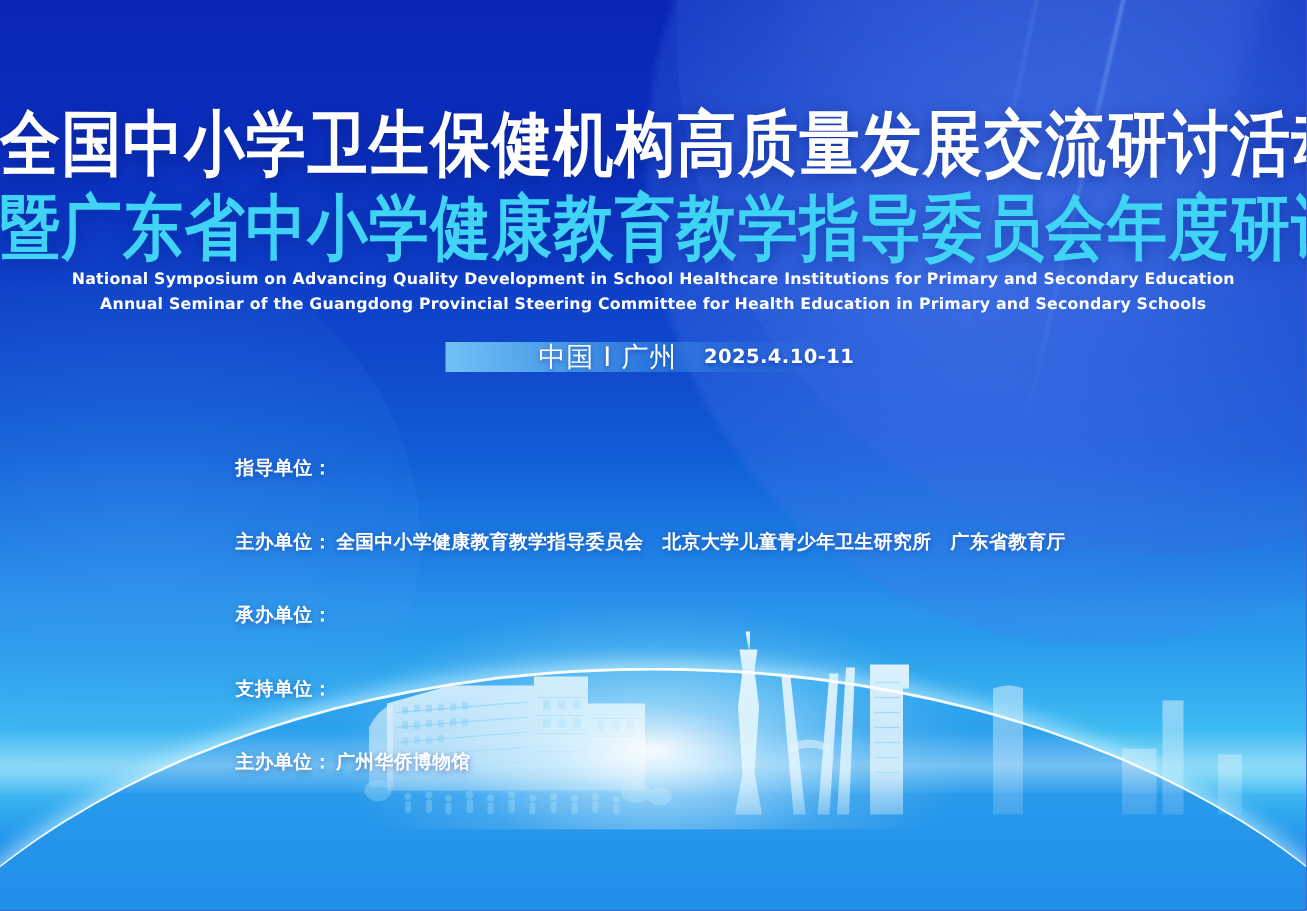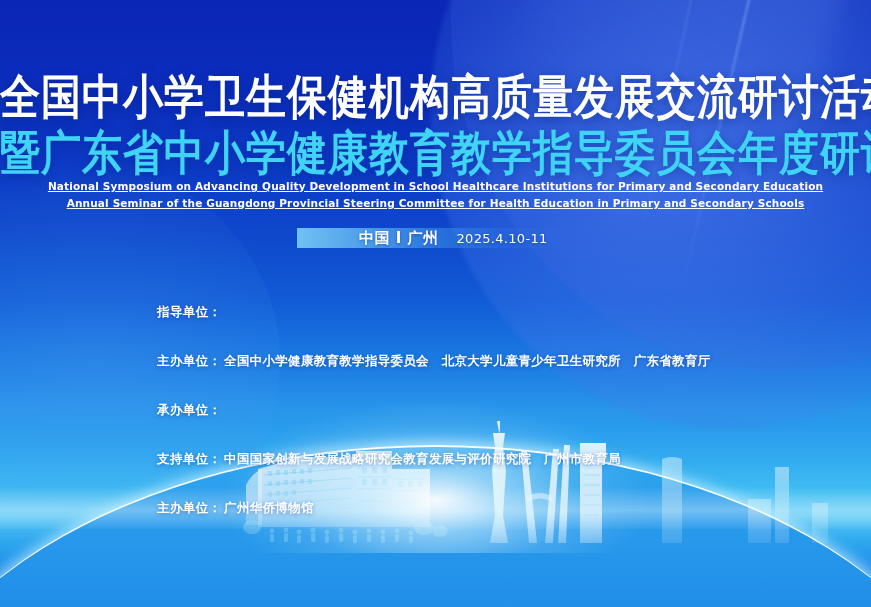--- a/index.html
+++ b/index.html
@@ -91,46 +91,45 @@
 
   
   .en-block{position:absolute;left:0;top:178px;width:871px;text-align:center;}
   .en-line{
     font-size:10.5px;
     font-weight:bold;
     color:#ffffff;
     letter-spacing:.15px;
     line-height:1.6;
     white-space:nowrap;
-    text-decoration:underline;
   }
 
   
   .badge{
     position:absolute;left:297px;top:228px;
     width:275px;height:20px;
     background:linear-gradient(90deg,
        rgba(130,215,250,.85) 0%,
        rgba(110,200,248,.70) 22%,
        rgba(80,175,242,.45) 48%,
        rgba(50,140,230,.18) 74%,
        rgba(30,110,220,0) 100%);
     display:flex;align-items:center;
   }
   .badge-inner{
     display:flex;align-items:center;gap:18px;
     margin-left:62px;
     white-space:nowrap;
   }
   .badge-place{
-    font-size:15px;font-weight:bold;color:#ffffff;letter-spacing:.5px;
+    font-size:18px;font-weight:normal;color:#ffffff;letter-spacing:.5px;
     text-shadow:0 1px 3px rgba(0,40,140,.45);
   }
   .badge-date{
-    font-size:13px;font-weight:normal;color:#ffffff;letter-spacing:.3px;
+    font-size:13px;font-weight:bold;color:#ffffff;letter-spacing:.3px;
     text-shadow:0 1px 3px rgba(0,40,140,.45);
   }
 
   
   .orgs{position:absolute;left:157px;top:288px;}
   .org-row{
     display:flex;align-items:baseline;
     margin-bottom:16px;
     white-space:nowrap;
     font-size:12.5px;
@@ -355,21 +354,20 @@
     </div>
 
     <div class="org-row">
       <span class="org-label">承办单位</span>
       <span class="org-colon">：</span>
     </div>
 
     <div class="org-row">
       <span class="org-label">支持单位</span>
       <span class="org-colon">：</span>
-      <span class="org-value">中国国家创新与发展战略研究会教育发展与评价研究院　广州市教育局</span>
     </div>
 
     <div class="org-row">
       <span class="org-label">主办单位</span>
       <span class="org-colon">：</span>
       <span class="org-value">广州华侨博物馆</span>
     </div>
 
   </div>
 

